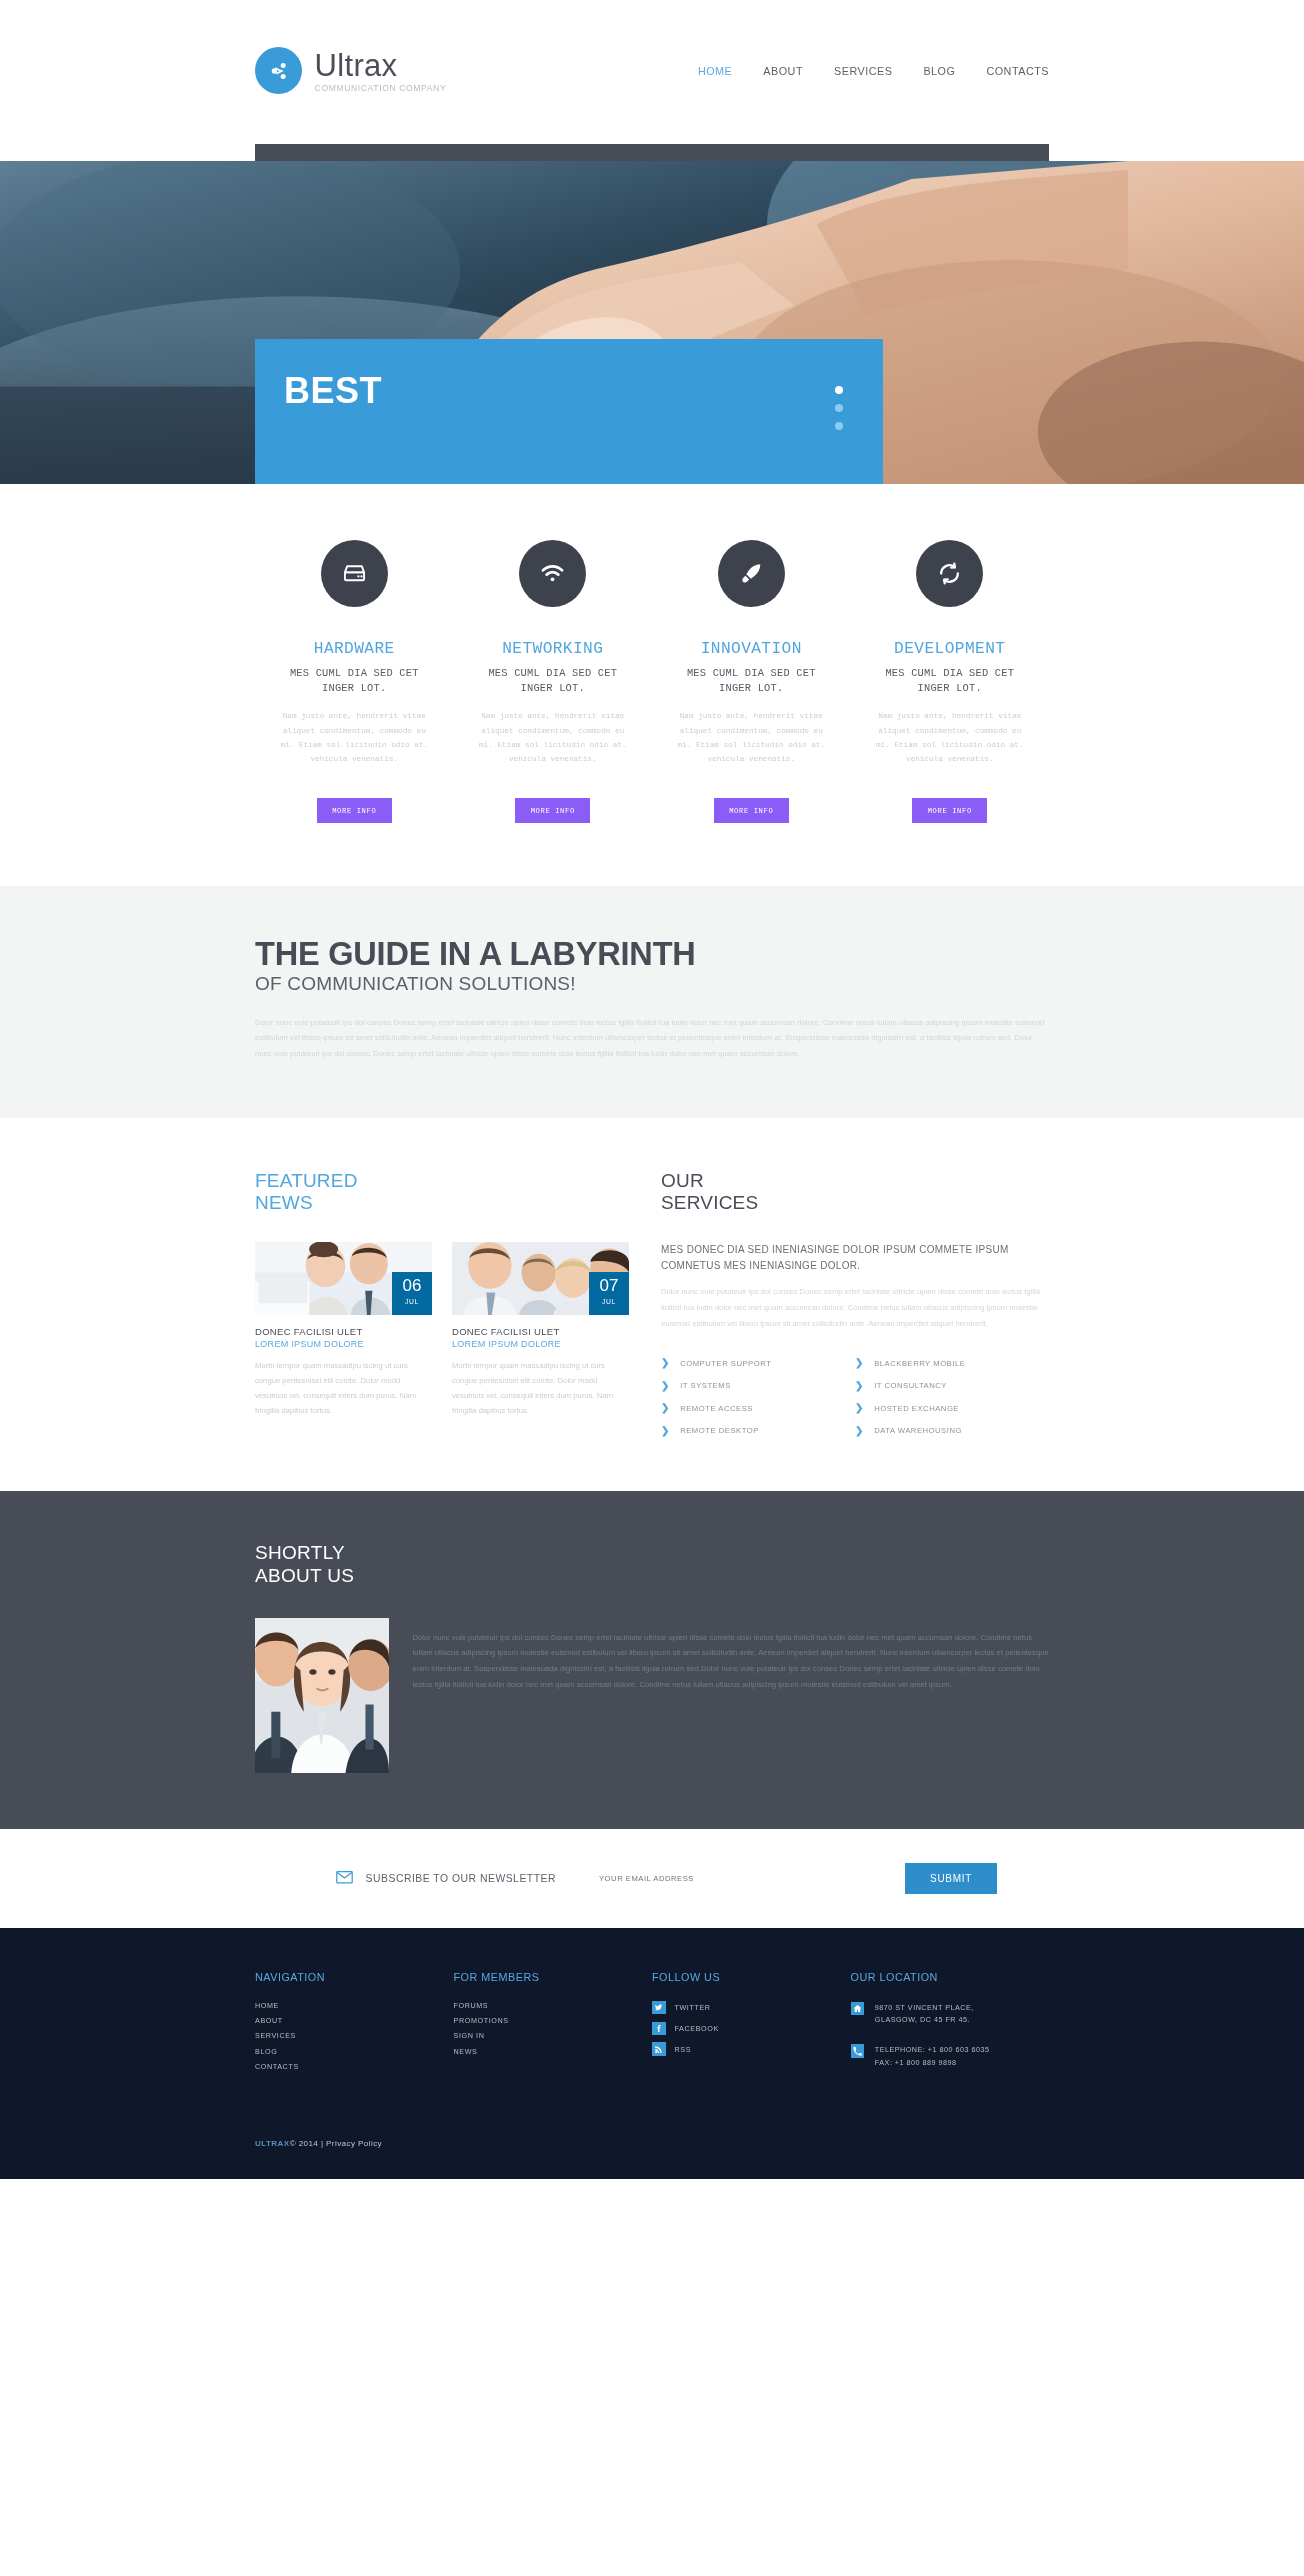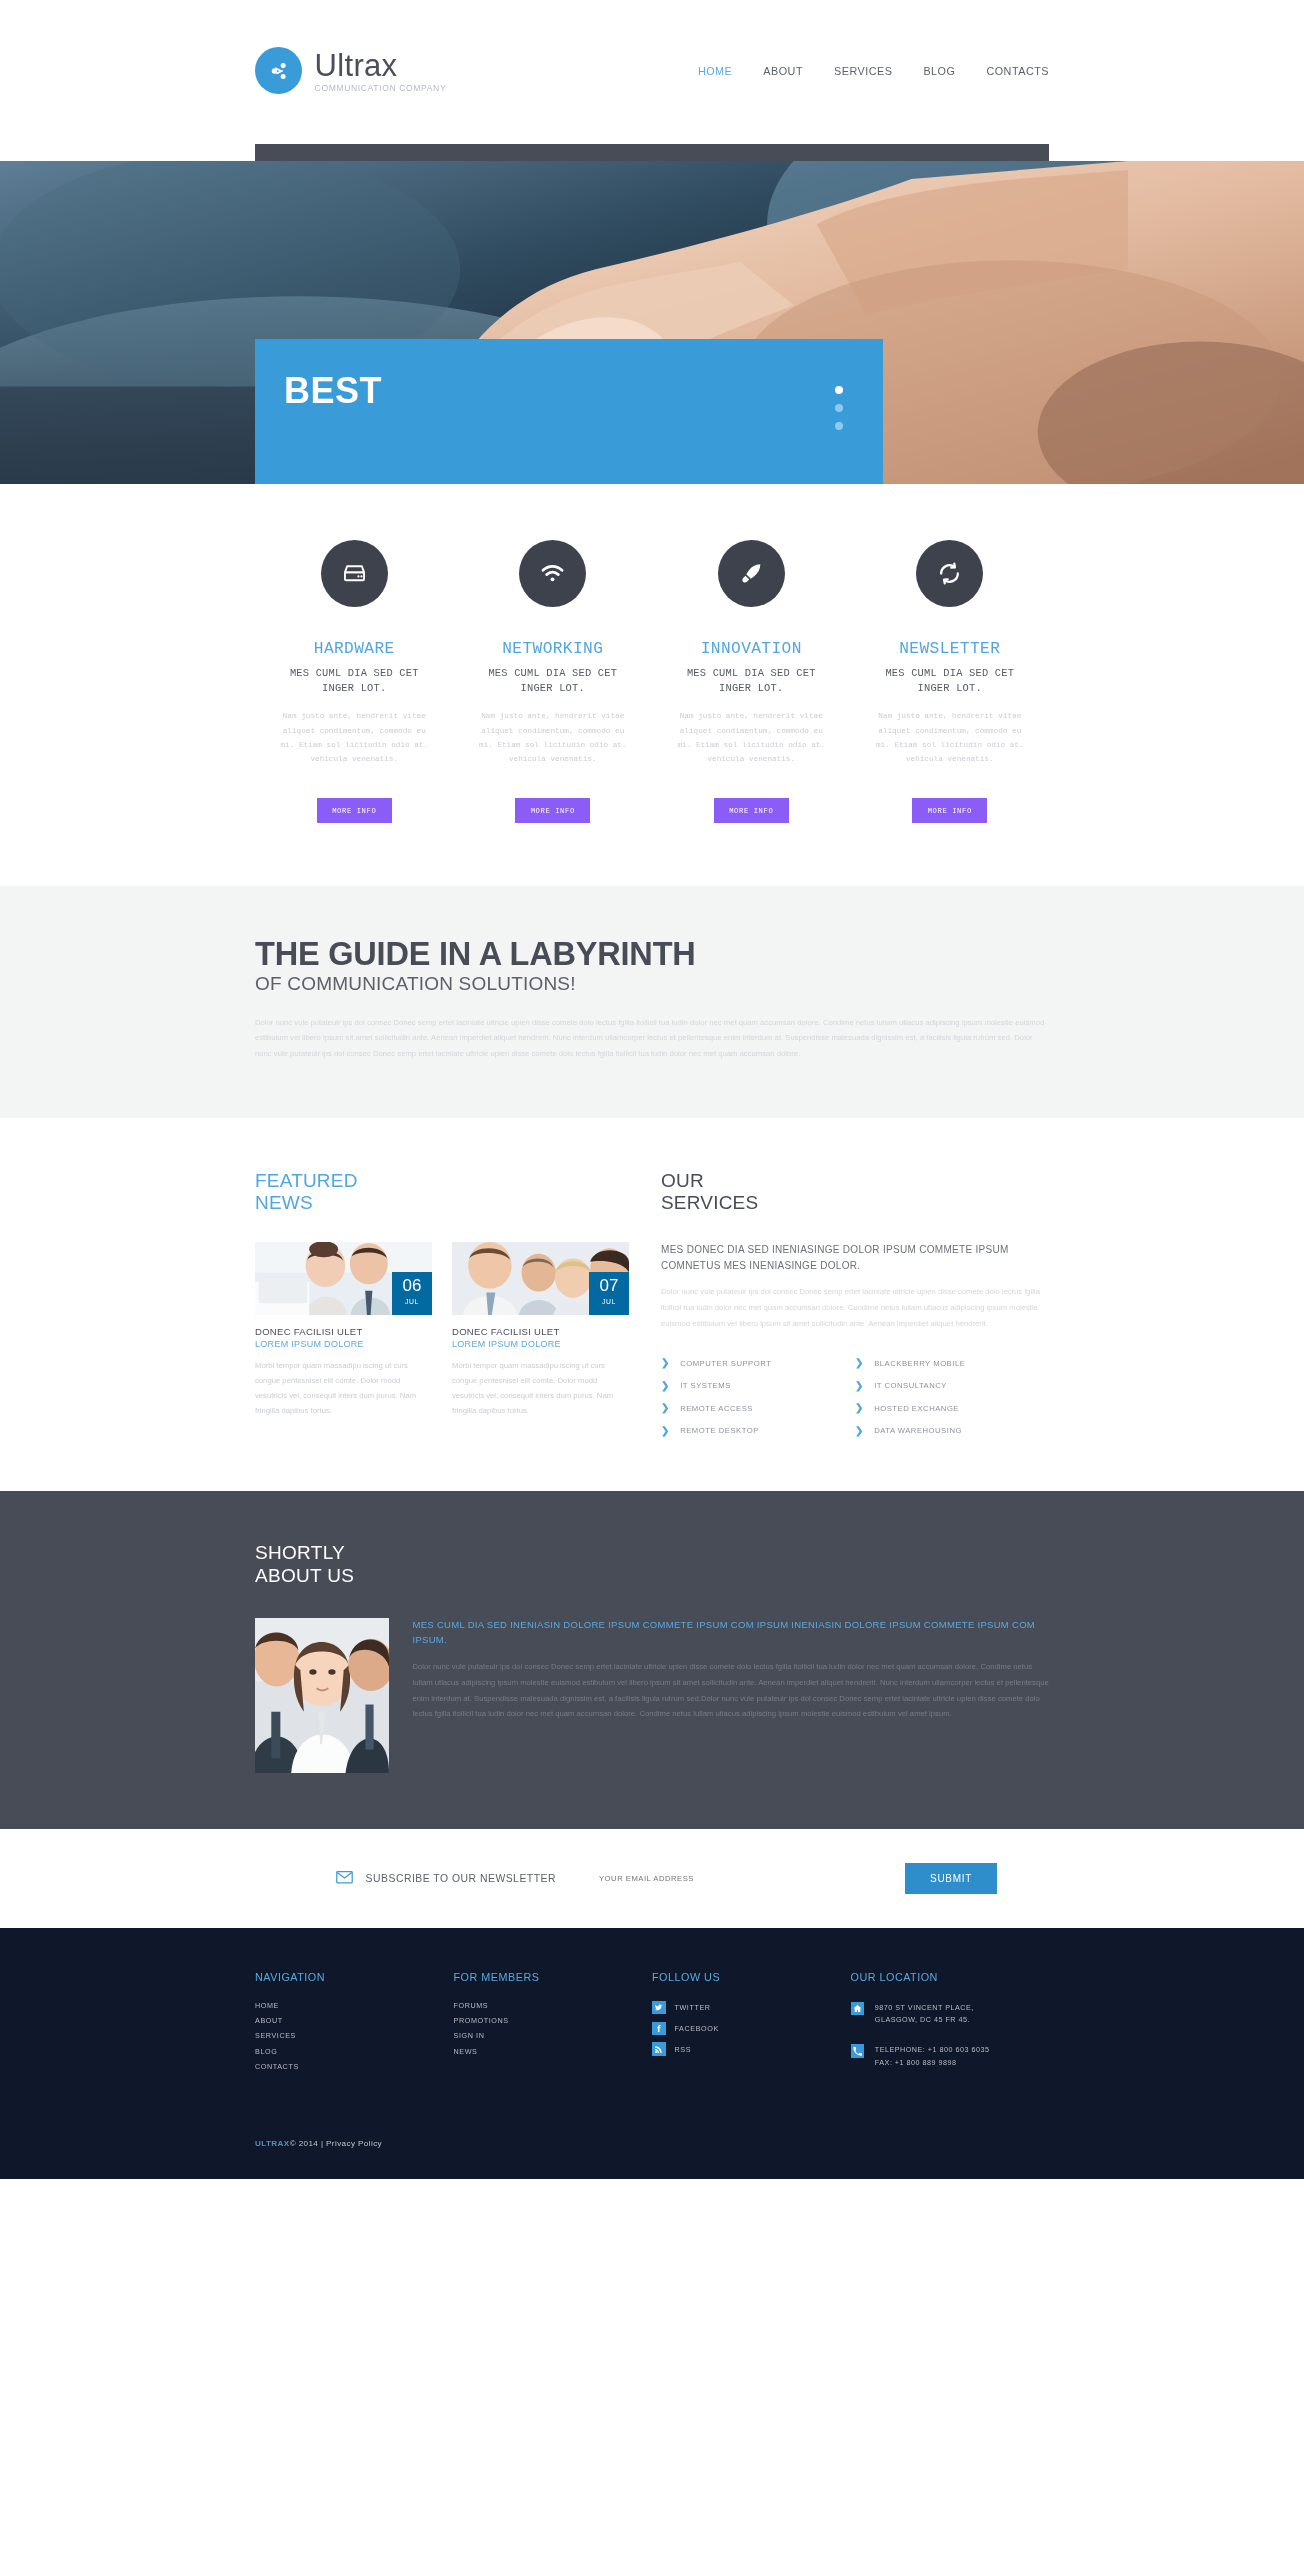--- a/index.html
+++ b/index.html
@@ -277,21 +277,21 @@
 
       <div class="feat">
         <div class="feat-icon">
           <svg width="25" height="25" viewBox="0 0 24 24" fill="none" stroke="#fff" stroke-width="2.2" stroke-linecap="round">
             <path d="M20 12 A8 8 0 0 1 7.2 18.3"></path>
             <path d="M4 12 A8 8 0 0 1 16.8 5.7"></path>
             <path d="M16.6 2.6 L17.2 6.1 L13.7 6.3" stroke-linejoin="round"></path>
             <path d="M7.4 21.4 L6.8 17.9 L10.3 17.7" stroke-linejoin="round"></path>
           </svg>
         </div>
-        <div class="feat-title">NEWSLETTER</div>
+        <div class="feat-title">DEVELOPMENT</div>
         <div class="feat-sub">MES CUML DIA SED CET INGER LOT.</div>
         <div class="feat-text">Nam justo ante, hendrerit vitae aliquet condimentum, commodo eu mi. Etiam sol licitudin odio at. vehicula venenatis.</div>
         <button class="feat-btn">MORE INFO</button>
       </div>
 
     </div>
   </div>
 </section>
 
 <section class="guide">
@@ -445,21 +445,20 @@
           <path d="M68 78 Q74 83 81 78" stroke="#c58a72" stroke-width="2" fill="none"></path>
           <path d="M40 172 C44 116 104 114 110 172 Z" fill="#fbfcfc"></path>
           <path d="M70 104 L78 104 L74 140 L72 140 Z" fill="#e3e7ea"></path>
           <ellipse cx="128" cy="52" rx="25" ry="29" fill="#dcaa88"></ellipse>
           <path d="M104 44 C110 16 148 18 148 44 L148 54 C142 32 110 30 104 44 Z" fill="#3d2c23"></path>
           <path d="M100 172 C106 122 148 120 148 172 Z" fill="#2b3642"></path>
           <rect x="122" y="96" width="9" height="50" fill="#46566a"></rect>
         </svg>
       </div>
       <div>
-        <div class="about-lead">MES CUML DIA SED INENIASIN DOLORE IPSUM COMMETE IPSUM COM IPSUM INENIASIN DOLORE IPSUM COMMETE IPSUM COM IPSUM.</div>
         <div class="about-text">Dolor nunc vule putateuir ips dol consec Donec semp ertet laciniate ultricie upien disse comete dolo lectus fgilla itollicil tua ludin dolor nec met quam accumsan dolore. Condime netus lullam utlacus adipiscing ipsum molestie euismod estibulum vel libero ipsum sit amet sollicitudin ante. Aenean imperdiet aliquet hendrerit. Nunc interdum ullamcorper lectus et pellentesque enim interdum at. Suspendisse malesuada dignissim est, a facilisis ligula rutrum sed.Dolor nunc vule putateuir ips dol consec Donec semp ertet laciniate ultricie upien disse comete dolo lectus fgilla itollicil tua ludin dolor nec met quam accumsan dolore. Condime netus lullam utlacus adipiscing ipsum molestie euismod estibulum vel amet ipsum.</div>
       </div>
     </div>
   </div>
 </section>
 
 <section class="news-bar">
   <div class="nb-inner">
     <span>
       <svg width="17" height="12.6" viewBox="0 0 24 18" fill="none" stroke="#3a9bd9" stroke-width="1.8">

